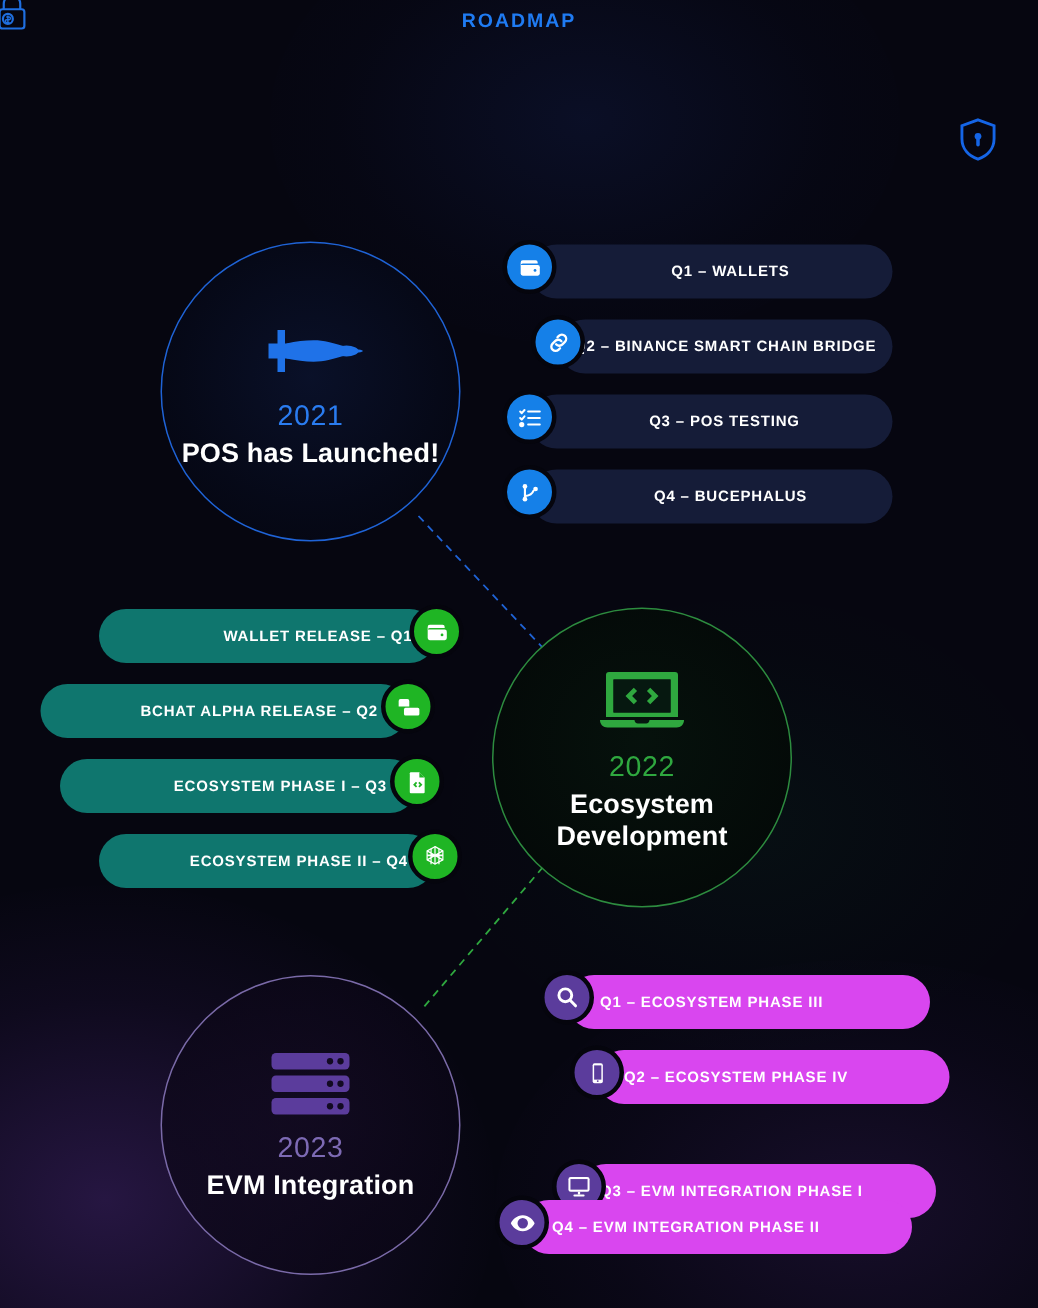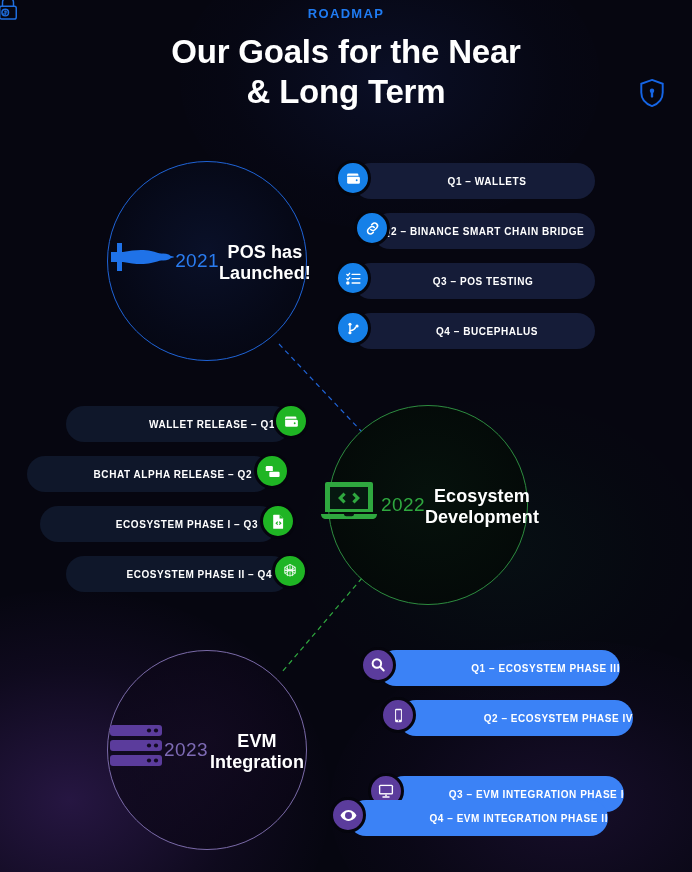--- a/index.html
+++ b/index.html
@@ -62,21 +62,21 @@
     letter-spacing: -0.2px; color: #ffffff;
   }
 
   
   .connectors { position: absolute; left: 0; top: 0; width: 692px; height: 872px; pointer-events: none; }
 
   
   .year-circle {
     position: absolute;
     border-radius: 50%;
-    display: flex; 
+    display: flex; flex-direction: column;
     align-items: center; justify-content: center;
     text-align: center;
   }
   .year-circle .circle-icon { margin-bottom: 9px; }
   .year-label { font-size: 19px; font-weight: normal; letter-spacing: 0.4px; }
   .year-caption { font-size: 18px; font-weight: bold; color: #ffffff; margin-top: 3px; letter-spacing: 0.1px; }
 
   .circle-2021 {
     left: 107px; top: 161px; width: 200px; height: 200px;
     border: 1px solid #1f63d6;
@@ -125,29 +125,29 @@
 
   
   .pill-blue {
     background: #151c38;
     justify-content: center;
   }
   .pill-blue .pill-badge { background: #1580e8; left: -18px; }
 
   
   .pill-green {
-    background: #0f172a;
+    background: #0f766e;
     justify-content: center;
   }
   .pill-green .pill-badge { background: #1fb524; right: -18px; }
 
   
   .pill-purple {
-    background: #3b82f6;
-    justify-content: flex-end;
+    background: #d946ef;
+    justify-content: flex-start;
   }
   .pill-purple .pill-badge { background: #5b3c9c; left: -18px; }
 
   svg { display: block; }
 </style>
 </head>
 <body>
 
 <div class="glow glow-navy-top"></div>
 <div class="glow glow-green-mid"></div>
@@ -166,24 +166,20 @@
 <div class="shield-badge">
   <svg viewBox="0 0 24 28" width="26" height="30" fill="none" stroke="currentColor" stroke-width="1.8">
     <path d="M12 1.8 22 5.4v8.2c0 6.2-4.2 10.6-10 12.6C6.2 24.2 2 19.8 2 13.6V5.4z"></path>
     <circle cx="12" cy="12" r="2.1" fill="currentColor" stroke="none"></circle>
     <path d="M12 13.6v3.6" stroke-width="2.2" stroke-linecap="round"></path>
   </svg>
 </div>
 
 <div class="header">
   <div class="eyebrow">ROADMAP</div>
-  <div class="headline">
-    <div>Our Goals for the Near</div>
-    <div>&amp; Long Term</div>
-  </div>
 </div>
 
 <svg class="connectors" viewBox="0 0 692 872">
   <line x1="279" y1="344" x2="362" y2="432" stroke="#1f63d6" stroke-width="1.2" stroke-dasharray="5 4"></line>
   <line x1="362" y1="578" x2="282" y2="672" stroke="#2fa83f" stroke-width="1.2" stroke-dasharray="5 4"></line>
 </svg>
 
 <div class="year-circle circle-2021">
   <div class="circle-icon">
     <svg viewBox="0 0 72 48" width="72" height="48" fill="#1f72e8">

